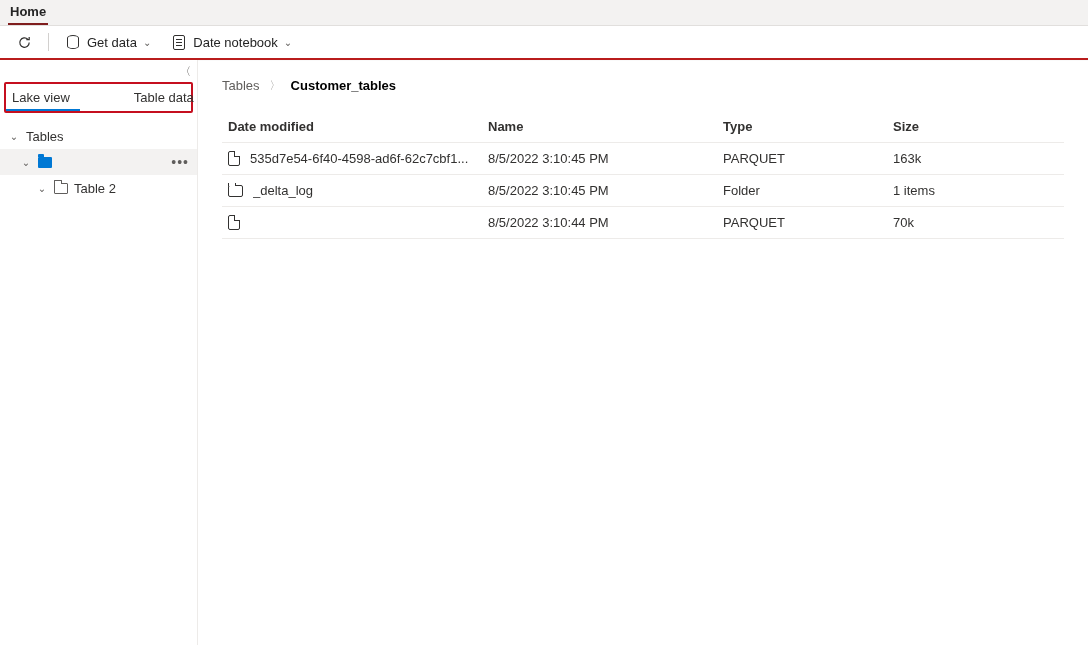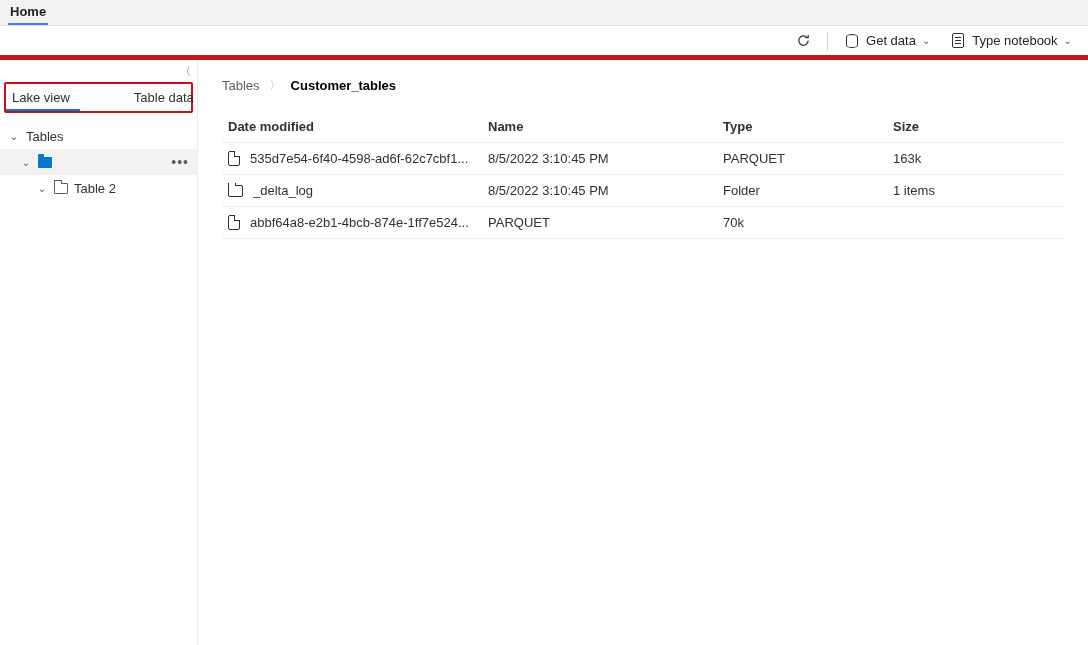--- a/index.html
+++ b/index.html
@@ -19,36 +19,35 @@
     border-bottom: 1px solid #e1dfdd;
     padding: 2px 8px 0 8px;
     height: 26px;
     display: flex;
     align-items: flex-end;
   }
   .ribbon-tab {
     font-size: 13px;
     font-weight: 600;
     padding: 4px 2px;
-    border-bottom: 2px solid #3b82f6;
+    border-bottom: 2px solid #7f1d1d;
     cursor: pointer;
     color: #242424;
   }
 
   
   .toolbar {
     display: flex;
     align-items: center;
     background: #fff;
-    border-bottom: 5px solid #b91c1c;
+    border-bottom: 2px solid #b91c1c;
     height: 34px;
     padding: 0 10px;
     gap: 8px;
     box-shadow: 0 1px 0 rgba(0,0,0,.02);
-    justify-content: flex-end;
   }
   .toolbar .btn {
     display: flex;
     align-items: center;
     gap: 6px;
     padding: 4px 6px;
     border-radius: 3px;
     cursor: pointer;
     font-size: 13px;
     color: #242424;
@@ -296,21 +295,21 @@
     <span class="icon-box">
         <span class="data-icon"></span>
       </span>
     <span>Get data</span>
     <span class="chev">⌄</span>
   </div>
   <div class="btn">
     <span class="icon-box">
         <span class="notebook-icon"></span>
       </span>
-    <span>Type notebook</span>
+    <span>Date notebook</span>
     <span class="chev">⌄</span>
   </div>
 </div>
 
 <div class="split">
 
   <div class="sidebar">
     <div class="sidebar-top">
       <span class="collapse-ctl">〈</span>
     </div>
@@ -367,20 +366,20 @@
           <span class="trunc">_delta_log</span>
         </div>
         <div>8/5/2022 3:10:45 PM</div>
         <div>Folder</div>
         <div>1 items</div>
       </div>
 
       <div class="grid-row">
         <div class="name-cell">
           <span class="file-icon"></span>
-          <span class="trunc">abbf64a8-e2b1-4bcb-874e-1ff7e524...</span>
         </div>
+        <div>8/5/2022 3:10:44 PM</div>
         <div>PARQUET</div>
         <div>70k</div>
       </div>
     </div>
   </div>
 </div>
 
 </body></html>

